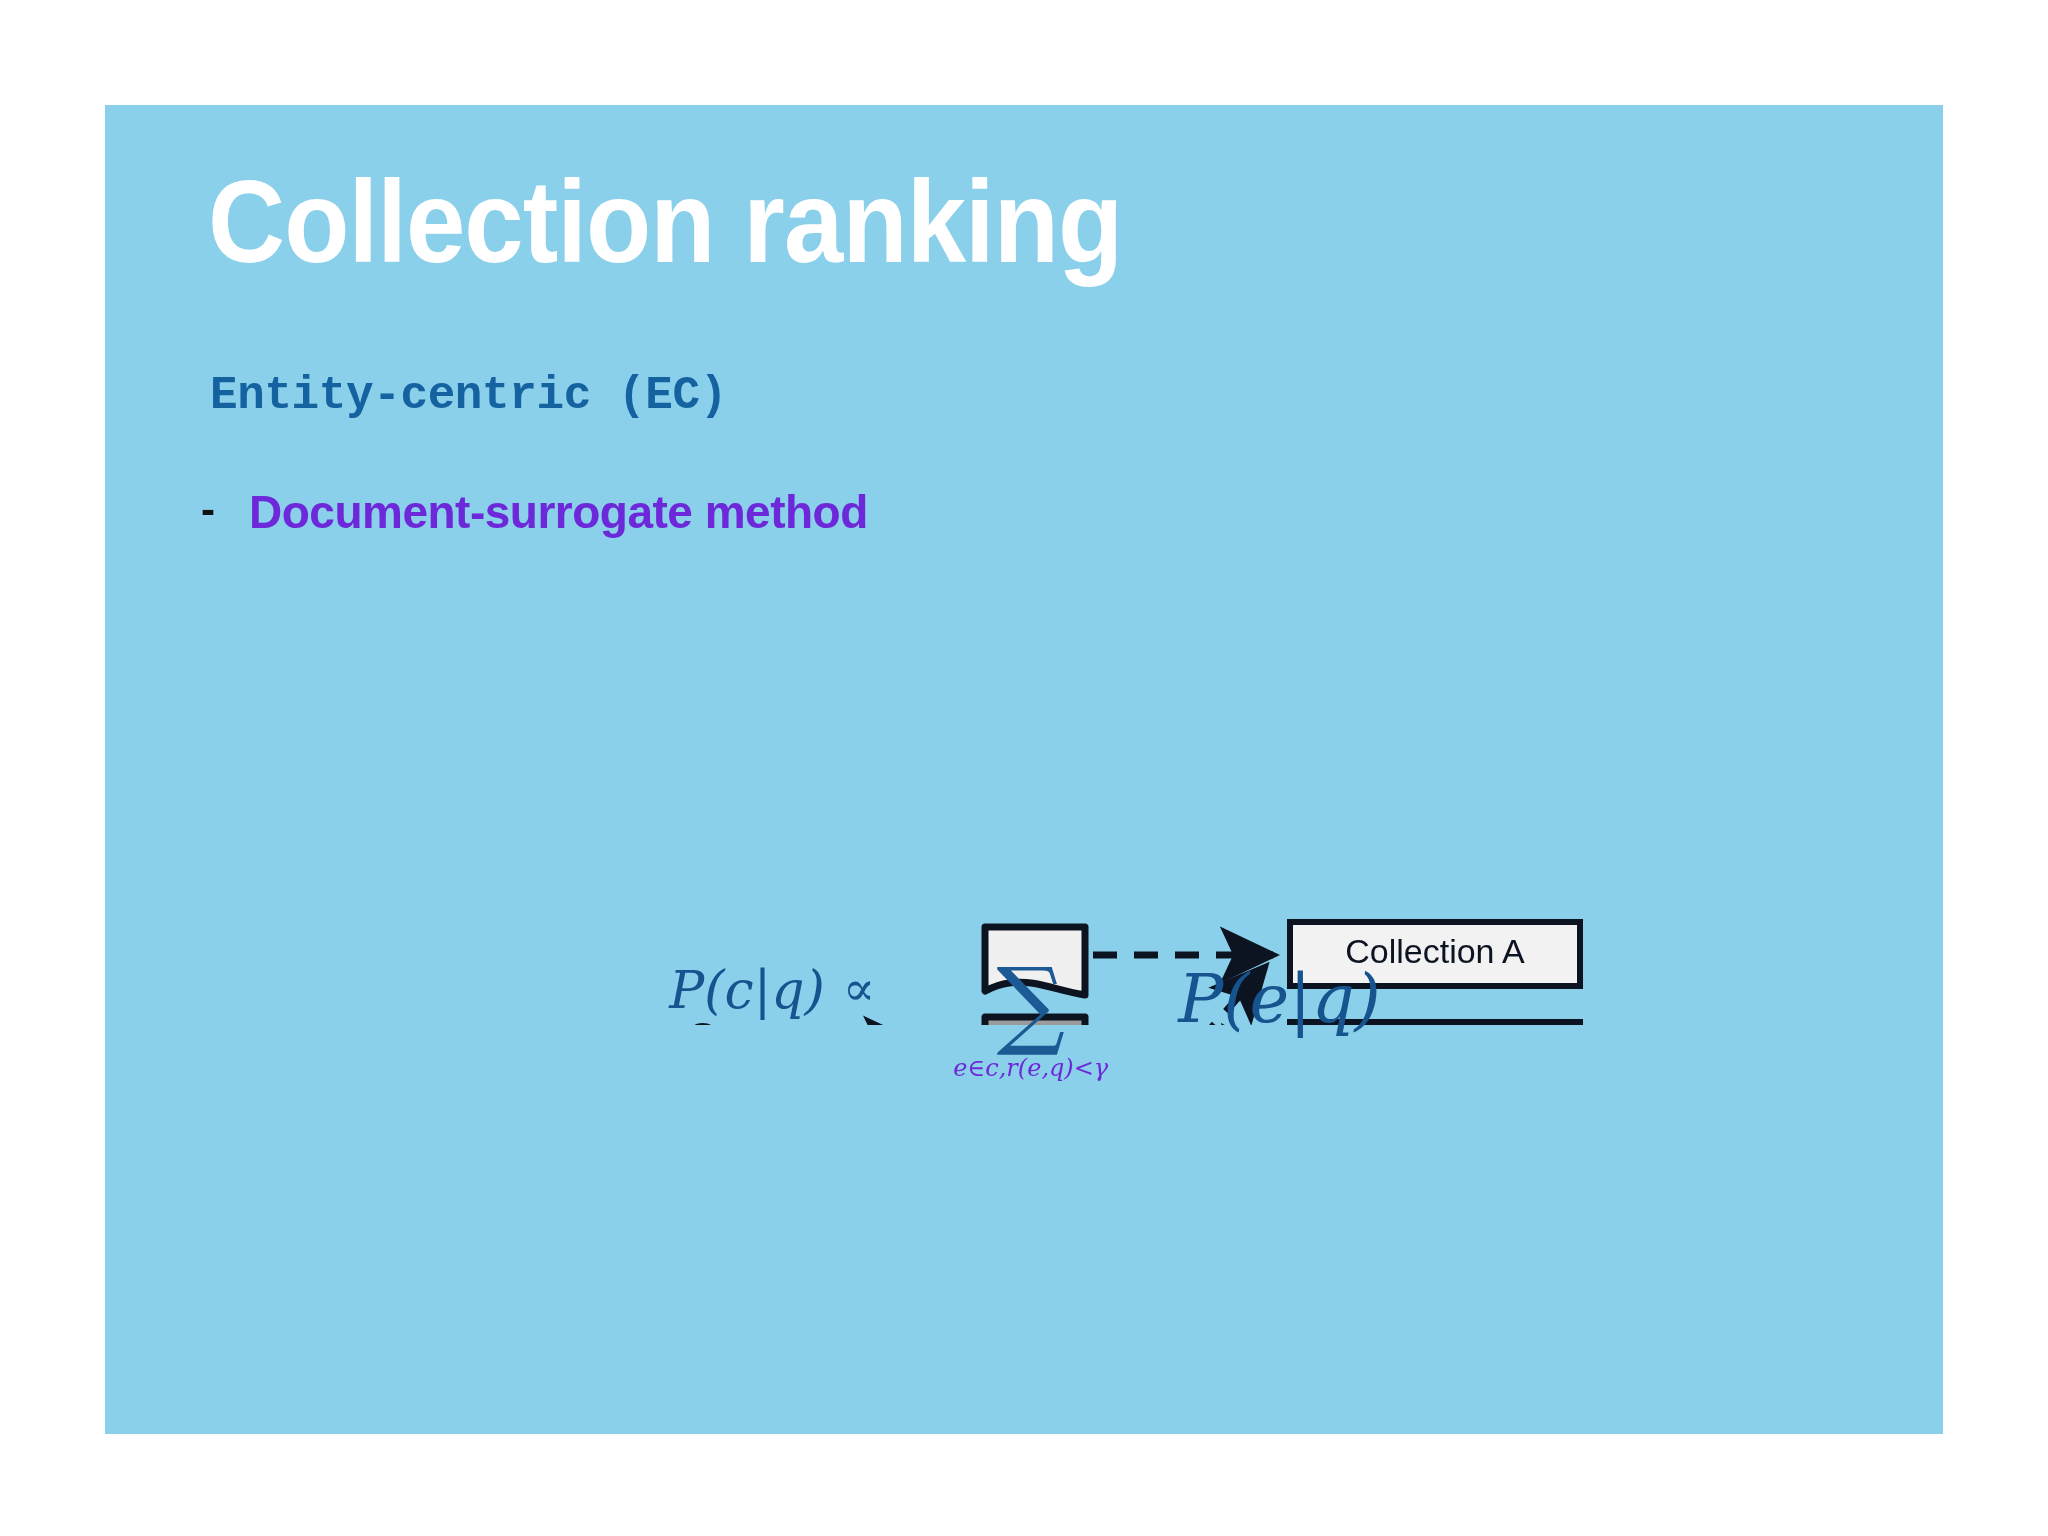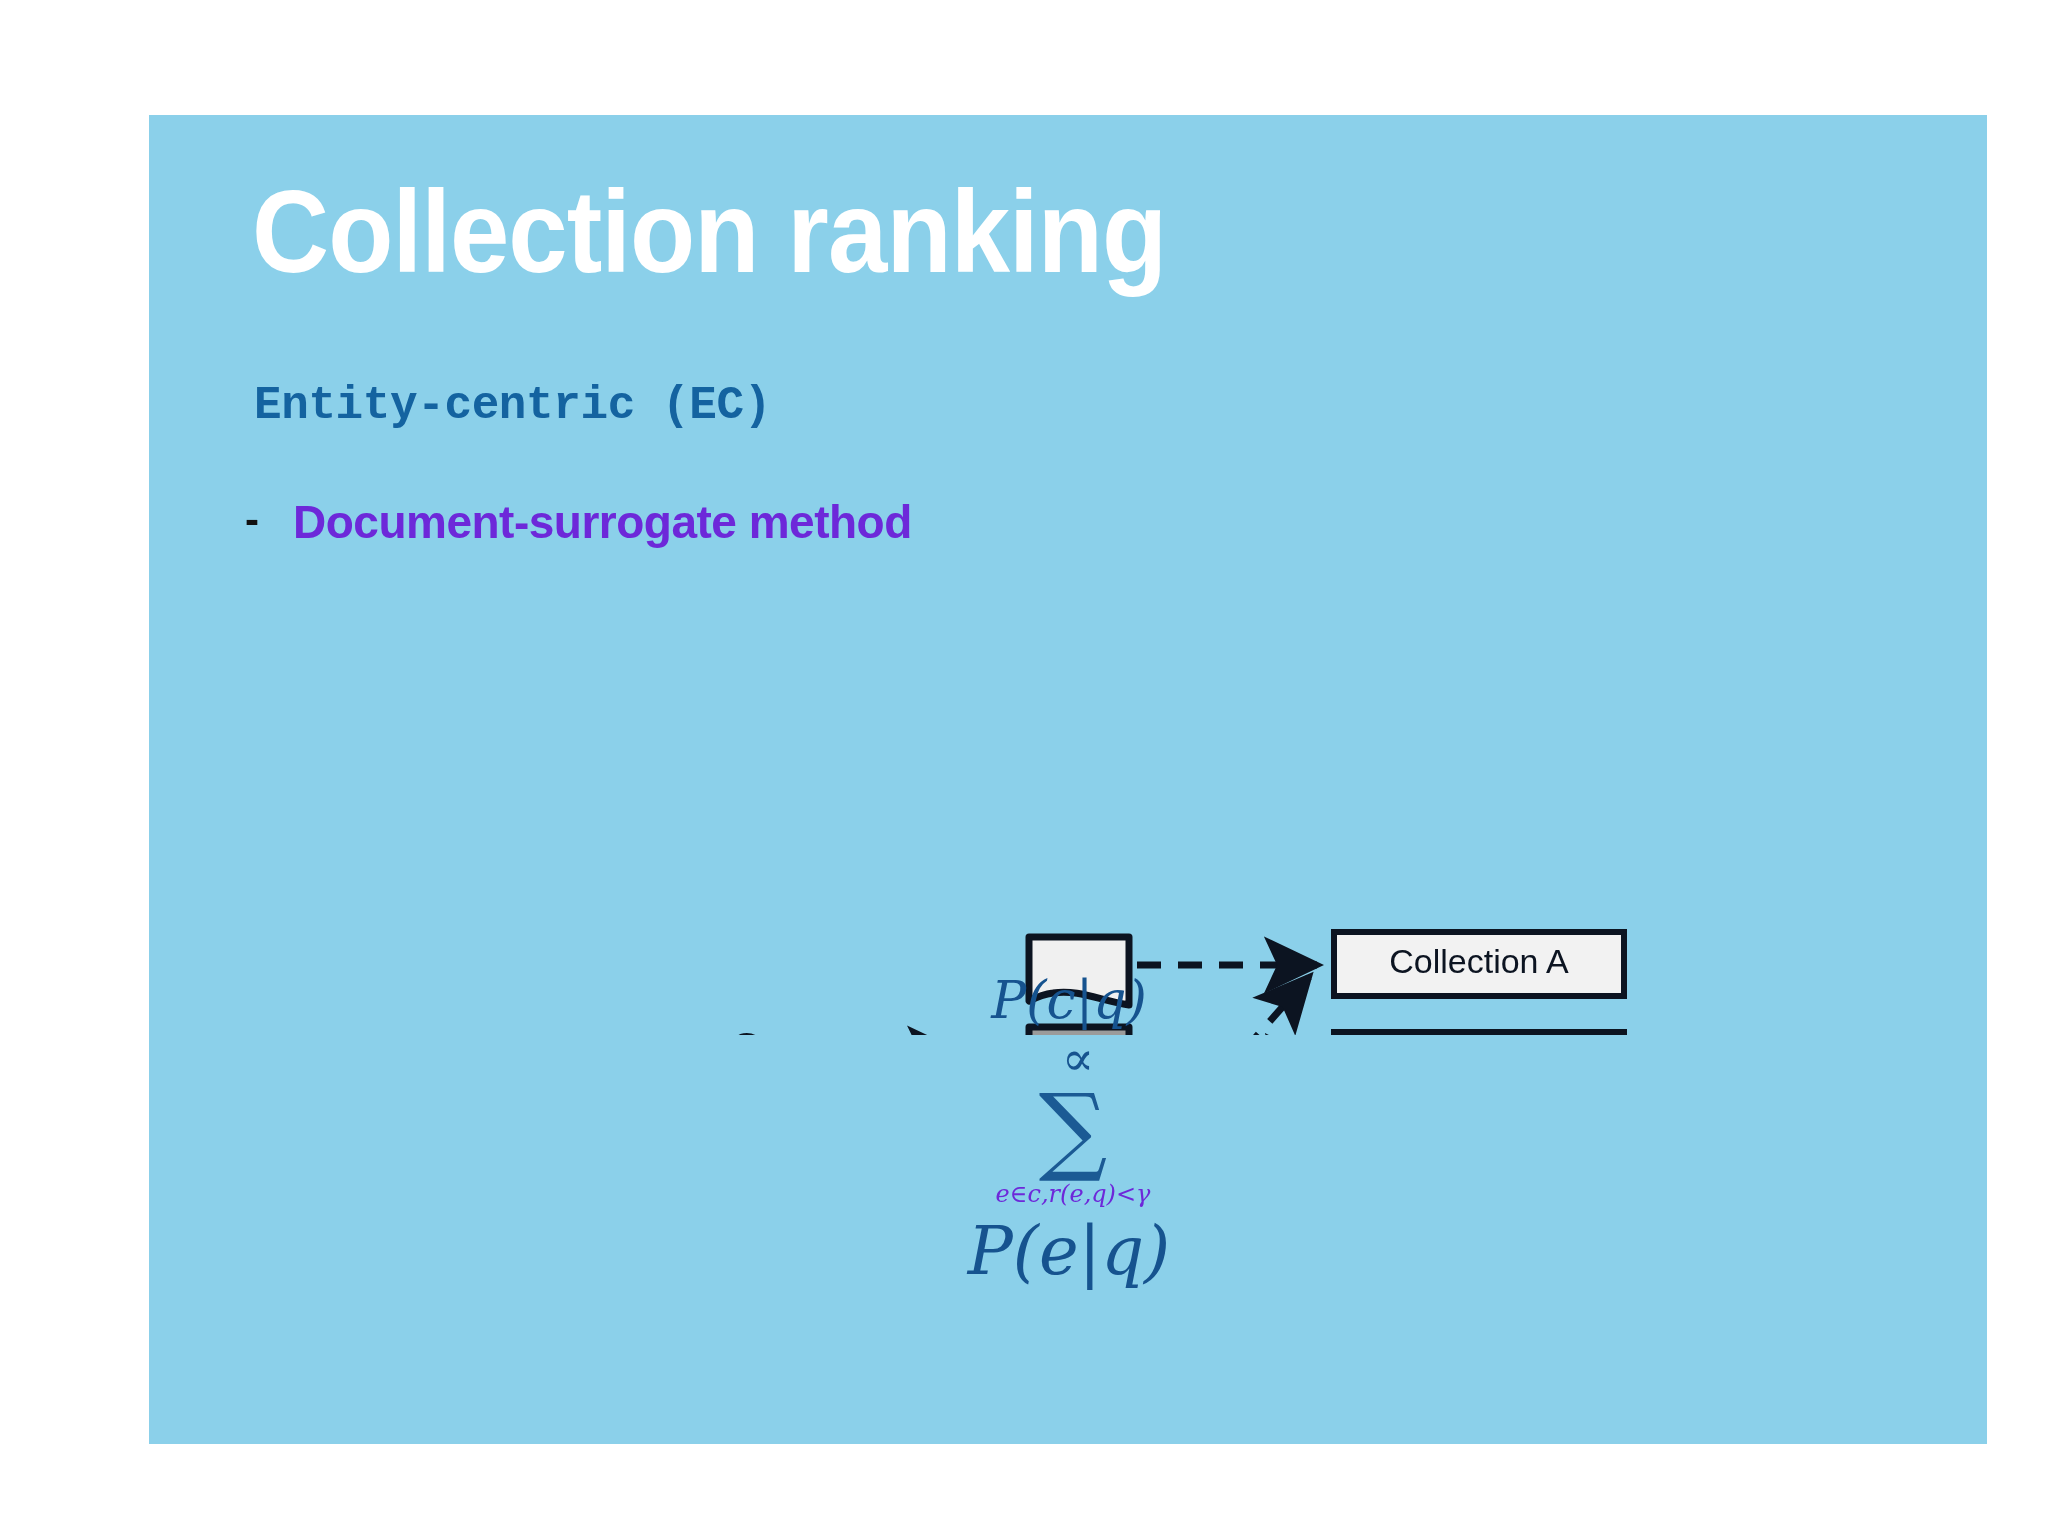--- a/index.html
+++ b/index.html
@@ -18,26 +18,25 @@
   #slide-canvas {
     position: relative;
     width: 2048px;
     height: 1536px;
     background: #ffffff;
   }
 
   #slide {
     position: absolute;
     left: 105px;
-    top: 115px;
+    top: 105px;
     width: 1838px;
     height: 1329px;
     background: #8BD0EA;
     overflow: hidden;
-    margin-left: 44px;
   }
 
   
   #slide-title {
     position: absolute;
     left: 103px;
     top: 58px;
     width: 1500px;
     color: #ffffff;
     font-family: "Liberation Sans Narrow", "Liberation Sans", sans-serif;
@@ -126,24 +125,23 @@
     left: 440px;
     top: 855px;
     width: 960px;
     color: #16538F;
     font-family: "DejaVu Serif", "Liberation Serif", serif;
     font-style: italic;
     text-align: center;
   }
   #formula-row {
     display: flex;
-    align-items: center;
+    align-items: flex-start;
     justify-content: center;
     gap: 0px;
-    flex-direction: column;
   }
   #formula-lhs {
     font-size: 52px;
     letter-spacing: 0px;
   }
   #formula-prop {
     font-size: 48px;
     font-style: normal;
     padding-left: 18px;
   }

